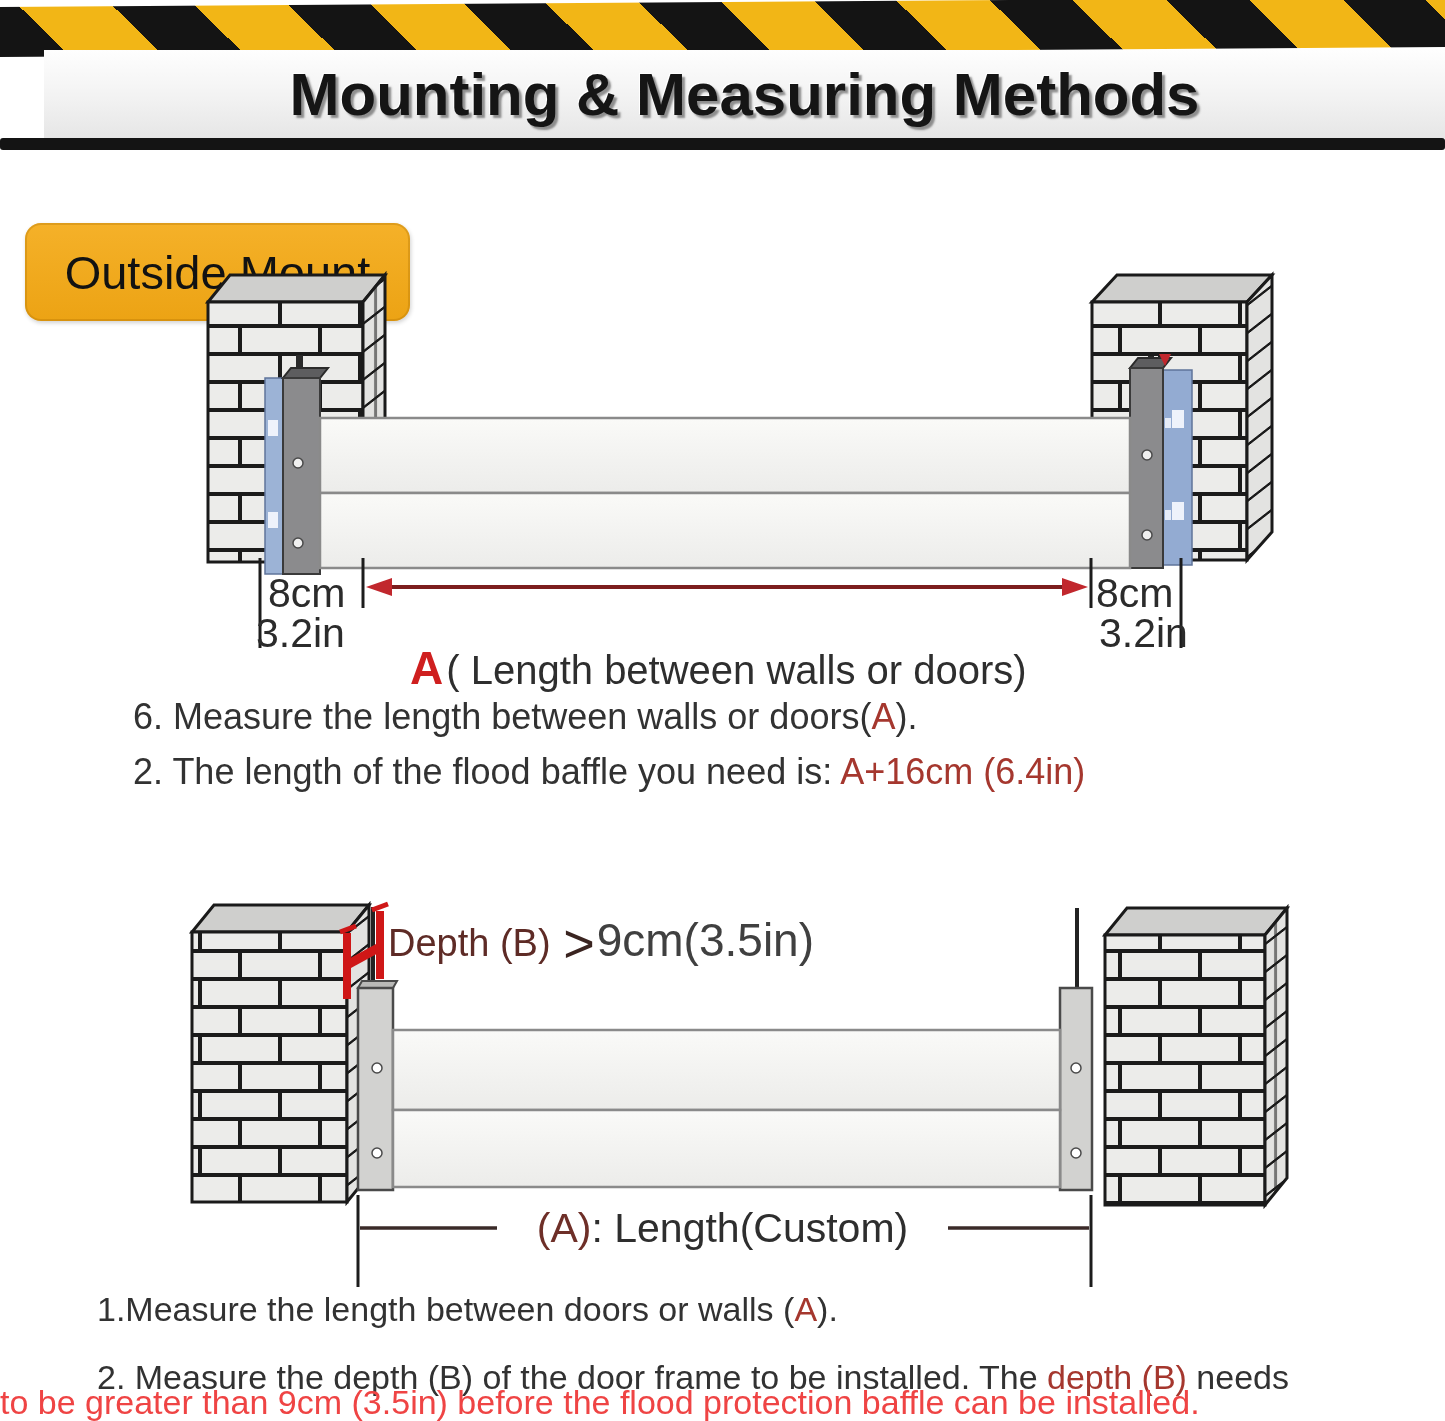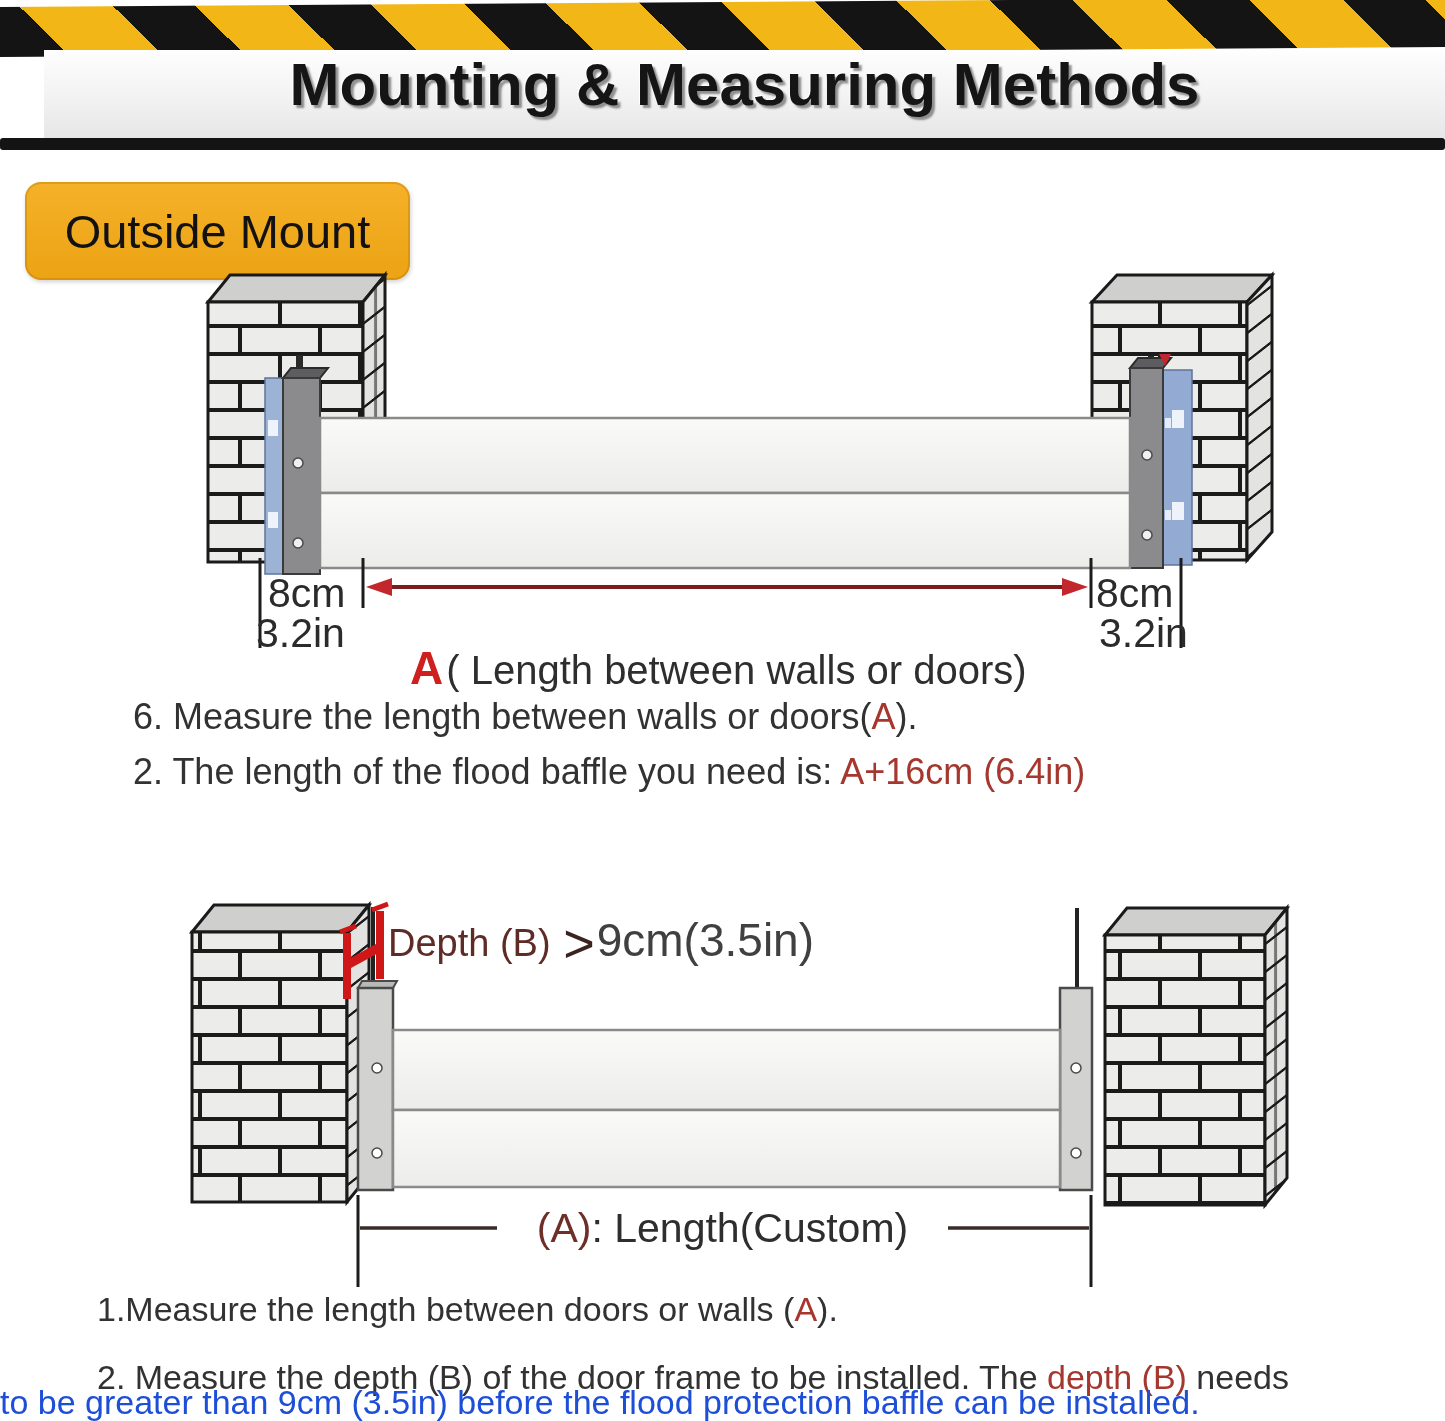--- a/index.html
+++ b/index.html
@@ -5,52 +5,52 @@
   html,body{margin:0;padding:0;background:#fff;}
   .stage{position:relative;width:1445px;height:1421px;background:#ffffff;
          font-family:"Liberation Sans",sans-serif;overflow:hidden;}
 
   
   .tape{position:absolute;top:2px;left:-12px;right:-12px;height:50px;
         background:repeating-linear-gradient(45deg,#141414 0 58px,#f2b616 58px 124px);
         transform:rotate(-0.4deg);}
   .titleband{position:absolute;top:50px;left:0;right:0;height:88px;
         background:linear-gradient(180deg,#fefefe,#f2f2f2 55%,#e6e6e6);
-        display:flex;align-items:flex-start;justify-content:center;margin-left:44px;}
+        display:flex;align-items:center;justify-content:center;margin-left:44px;}
   .title{font-size:60px;font-weight:bold;color:#151515;letter-spacing:0;
         text-shadow:3px 3px 2px rgba(110,110,110,.75), -1px -1px 0 #ffffff;}
   .blackbar{position:absolute;top:138px;left:0;right:0;height:12px;background:#141414;border-radius:3px;}
 
   
   .badge{position:absolute;width:385px;height:98px;border-radius:16px;
         background:linear-gradient(180deg,#f5b129,#eca314);
         box-shadow:inset 0 0 0 2px rgba(170,110,0,.30), 1px 2px 4px rgba(0,0,0,.18);
         display:flex;align-items:center;justify-content:center;
-        font-size:47px;color:#121212;}
+        font-size:47px;color:#121212;margin-top:41px;}
 
   
   .dimtxt{position:absolute;font-size:41px;color:#2b2b2b;white-space:nowrap;line-height:1;}
   .dimlabel1{position:absolute;left:410px;width:680px;top:601px;text-align:left;
         font-size:40px;color:#2e2e2e;white-space:nowrap;line-height:1.1;margin-top:42px;}
   .dimlabel1 .a{color:#cf1f1f;font-weight:bold;font-size:46px;padding-right:3px;}
   .dimlabel2{position:absolute;left:400px;width:645px;top:1206px;text-align:center;
         font-size:41px;color:#2e2e2e;white-space:nowrap;line-height:1.1;}
   .dimlabel2 .a{color:#6e2f28;}
 
   .depthlabel{position:absolute;left:388px;top:916px;white-space:nowrap;line-height:1;}
   .depthlabel .d{font-size:38px;color:#5e2b26;}
   .depthlabel .gt{font-size:54px;color:#3a2420;vertical-align:-6px;padding:0 2px;}
   .depthlabel .v{font-size:46px;color:#404040;}
 
   
   .step{position:absolute;font-size:36px;color:#323232;white-space:nowrap;line-height:1.25;}
   .step .hl{color:#a5372e;}
   .step2{font-size:34px;}
   .stepcenter{position:absolute;left:0;width:1169px;text-align:right;
-        font-size:34px;color:#1d4ed8;white-space:nowrap;}
+        font-size:34px;color:#ef4444;white-space:nowrap;}
 
   svg{position:absolute;left:0;}
 </style>
 </head>
 <body>
 
 <div class="stage">
 
   <div class="tape"></div>
   <div class="titleband">

